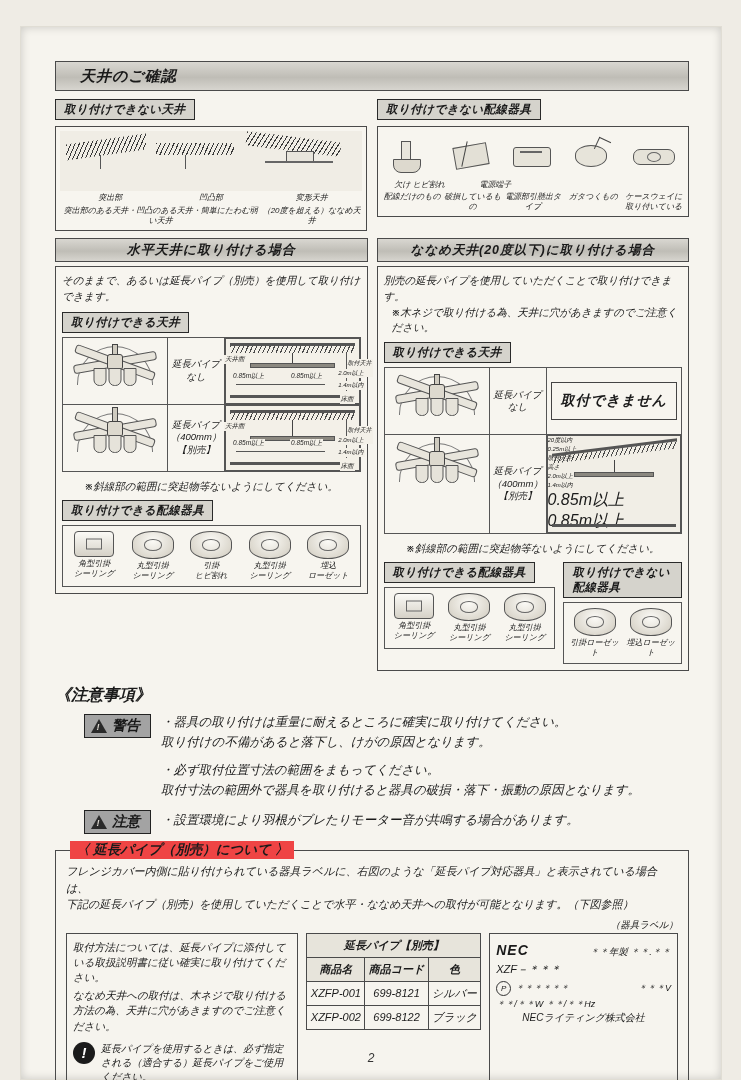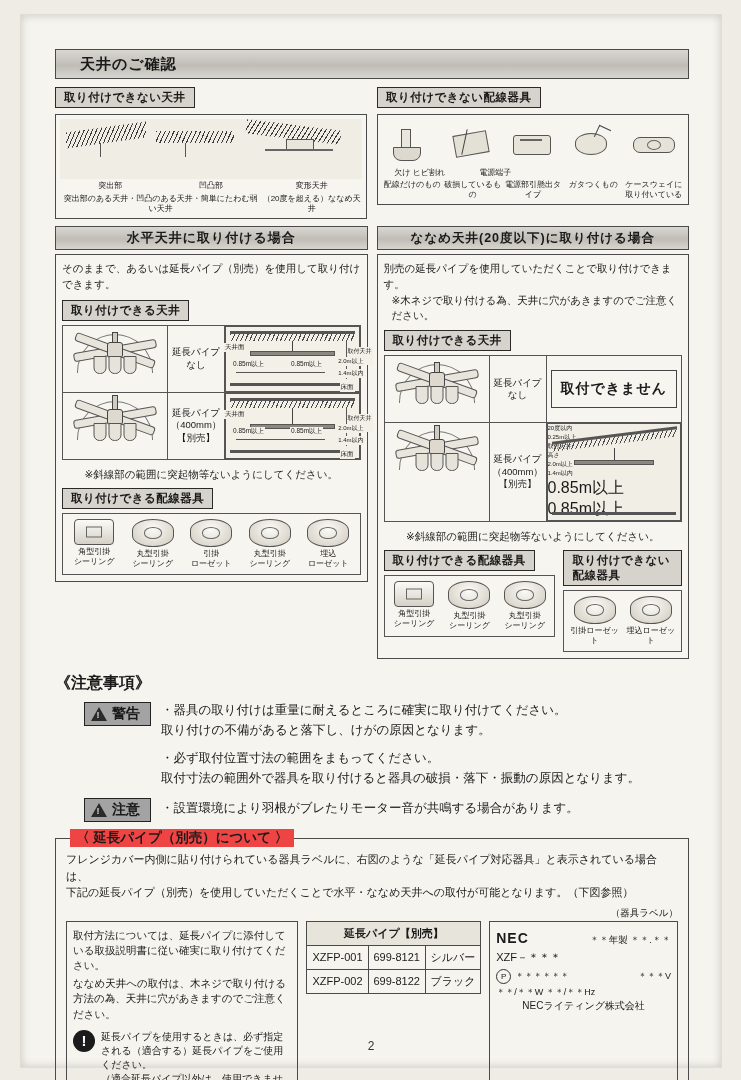--- a/index.html
+++ b/index.html
@@ -4,24 +4,25 @@
 <style>
   html,body{margin:0;padding:0;}
   body{
     width:741px;height:1080px;
     background:#efece5;
     font-family:"Liberation Sans","DejaVu Sans",sans-serif;
     color:#1a1a1a;
     overflow:hidden;
   }
   .page{
-    position:absolute;left:20px;top:14px;width:700px;height:1052px;
+    position:absolute;left:20px;top:26px;width:700px;height:1052px;
     background:#f6f4ee;
     box-shadow:0 0 10px rgba(0,0,0,.18) inset;
     border:1px solid #e0ddd4;
+    font-style:italic;
   }
   .sheet{position:absolute;left:34px;top:34px;width:634px;}
   
   .title-bar{
     position:relative;
     background:linear-gradient(180deg,#d9d7d1 0%,#bfbdb6 55%,#d7d5cf 100%);
     border:1px solid #4a4a4a;
     height:28px;line-height:28px;
     padding-left:24px;
     font-size:15px;font-weight:bold;letter-spacing:1px;
@@ -334,21 +335,21 @@
 シーリング</div>
           </div>
           <div style="flex:1;">
             <div class="ring"></div>
             <div class="cap" style="white-space:pre-line;">丸型引掛
 シーリング</div>
           </div>
           <div style="flex:1;">
             <div class="ring"></div>
             <div class="cap" style="white-space:pre-line;">引掛
-ローゼット</div>
+ヒビ割れ</div>
           </div>
           <div style="flex:1;">
             <div class="ring"></div>
             <div class="cap" style="white-space:pre-line;">丸型引掛
 シーリング</div>
           </div>
           <div style="flex:1;">
             <div class="ring"></div>
             <div class="cap" style="white-space:pre-line;">埋込
 ローゼット</div>
@@ -521,20 +522,25 @@
         </div>
       </div>
 
       <div style="flex:1;">
         <table class="pipes">
           <tbody>
                 <tr>
                   <th colspan="3">延長パイプ【別売】</th>
                 </tr>
           <tr>
+            <th>商品名</th>
+            <th>商品コード</th>
+            <th>色</th>
+          </tr>
+          <tr>
             <td>XZFP-001</td>
             <td>699-8121</td>
             <td>シルバー</td>
           </tr>
           <tr>
             <td>XZFP-002</td>
             <td>699-8122</td>
             <td>ブラック</td>
           </tr>
         </tbody>

